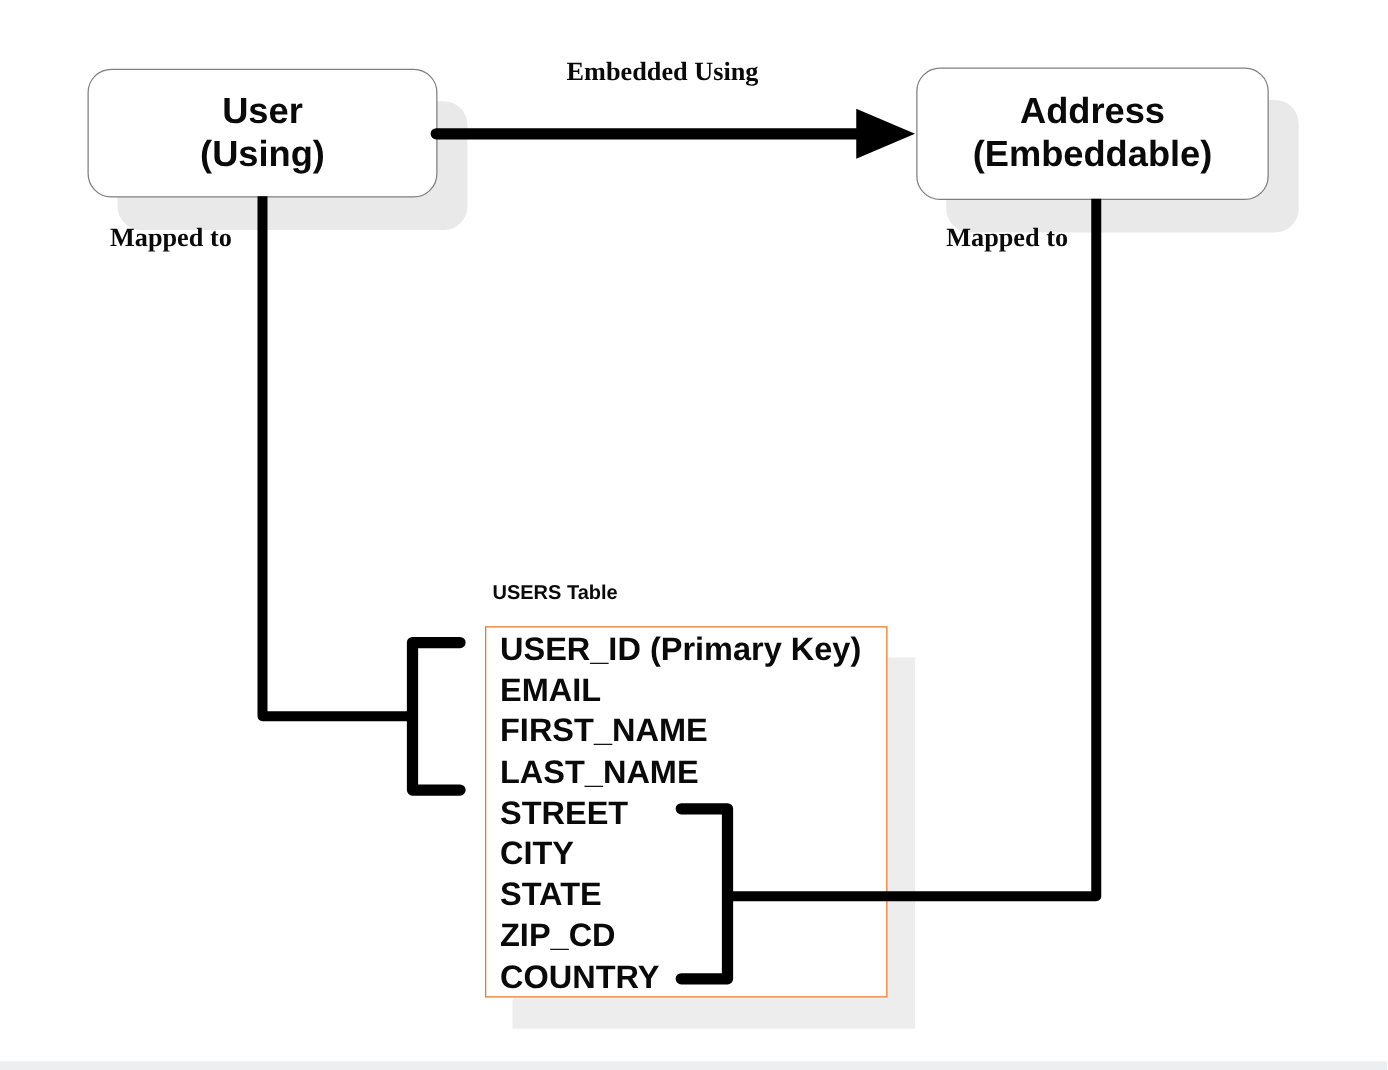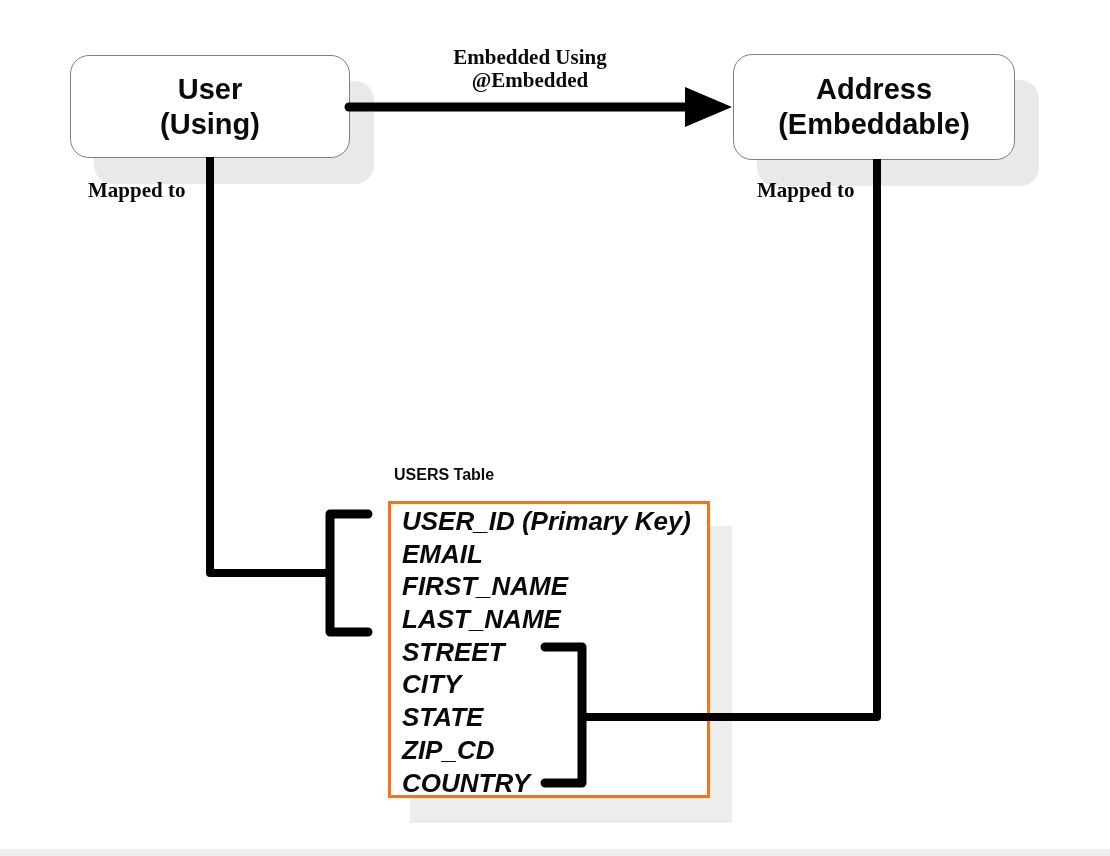--- a/index.html
+++ b/index.html
@@ -67,25 +67,24 @@
     color: #0a0a0a;
     z-index: 3;
     white-space: nowrap;
   }
   #users-table {
     position: absolute;
     left: 388px; top: 501px;
     width: 322px; height: 297px;
     box-sizing: border-box;
     background: #ffffff;
-    border: 3px solid #f97316;
+    border: 1px solid #f97316;
     box-shadow: 22px 25px 0 0 #ededed;
     z-index: 2;
     padding-top: 1px;
-    font-style: italic;
   }
   .trow {
     height: 32.7px;
     line-height: 32.7px;
     padding-left: 11px;
     font-size: 26px;
     font-weight: bold;
     color: #0a0a0a;
     white-space: nowrap;
   }
@@ -119,21 +118,20 @@
     <div class="subtitle">(Using)</div>
   </div>
 
   <div class="node" id="address-node">
     <div class="title">Address</div>
     <div class="subtitle">(Embeddable)</div>
   </div>
 
   <div class="edge-label" id="embedded-label">
     <div>Embedded Using</div>
-    <div>@Embedded</div>
   </div>
 
   <div class="edge-label" id="mapped-left">Mapped to</div>
 
   <div class="edge-label" id="mapped-right">Mapped to</div>
 
   <div id="table-caption">USERS Table</div>
 
   <div id="users-table">
     <div class="trow">USER_ID (Primary Key)</div>

